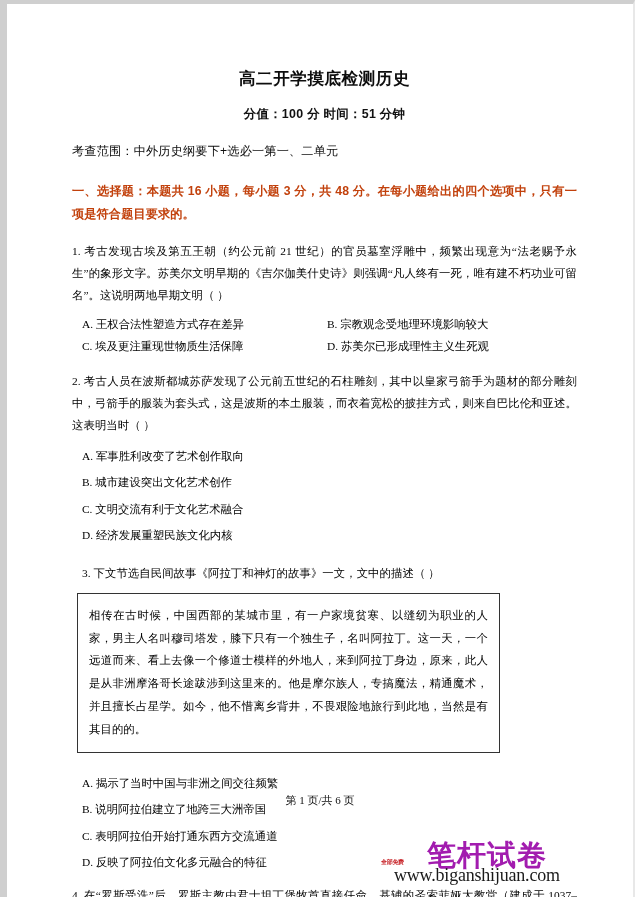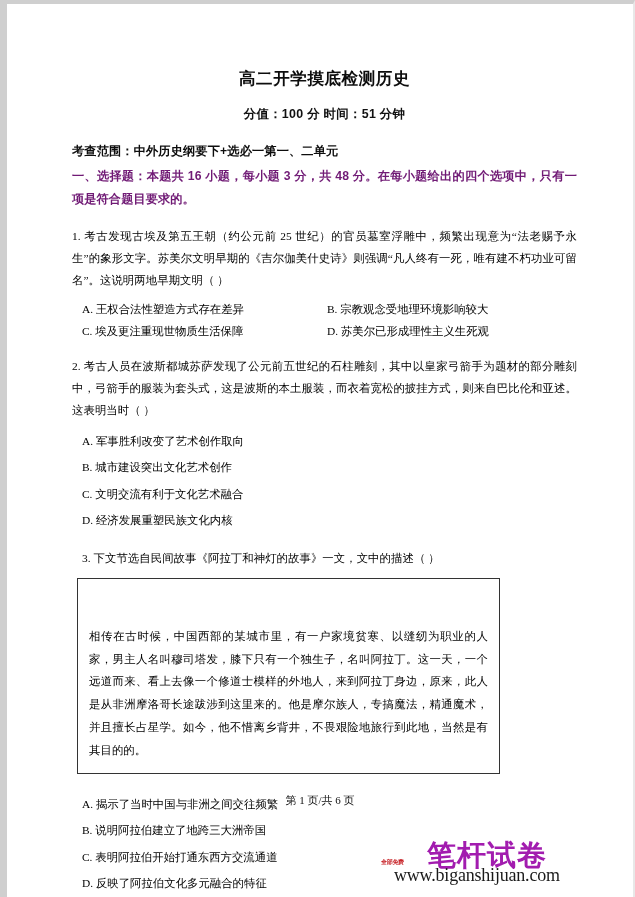--- a/index.html
+++ b/index.html
@@ -47,32 +47,32 @@
     text-align: center;
     font-family: "Liberation Sans", "DejaVu Sans", sans-serif;
     font-weight: bold;
     font-size: 12.4px;
     letter-spacing: 0.3px;
     color: #111;
   }
   .scope-line {
     margin-top: 20px;
     font-family: "Liberation Sans", "DejaVu Sans", sans-serif;
-    font-weight: bold;
+    font-weight: normal;
     font-size: 12.2px;
     color: #0d0d0d;
     letter-spacing: 0.15px;
   }
   .section-head {
-    margin-top: 5px;
+    margin-top: 20px;
     font-family: "Liberation Sans", "DejaVu Sans", sans-serif;
     font-weight: bold;
     font-size: 12.2px;
     line-height: 1.92;
-    color: #701a75;
+    color: #c2410c;
     letter-spacing: 0.1px;
     text-align: justify;
   }
 
   
   .question {
     margin-top: 13px;
   }
   .q-stem {
     font-size: 11.4px;
@@ -121,21 +121,20 @@
     box-sizing: border-box;
     border: 1px solid #333;
     padding: 10px 11px 11px 11px;
   }
   .quote-text {
     font-size: 11.4px;
     line-height: 2.0;
     text-align: justify;
     color: #000;
     letter-spacing: 0.05px;
-    margin-top: 36px;
   }
 
   
   .page-footer {
     position: absolute;
     left: 0;
     right: 0;
     top: 789px;
     text-align: center;
     font-size: 11px;
@@ -188,21 +187,21 @@
 
 <div class="page">
   <div class="content">
 
     <div class="doc-title">高二开学摸底检测历史</div>
     <div class="doc-subtitle">分值：100 分    时间：51 分钟</div>
     <div class="scope-line">考查范围：中外历史纲要下+选必一第一、二单元</div>
     <div class="section-head">一、选择题：本题共 16 小题，每小题 3 分，共 48 分。在每小题给出的四个选项中，只有一项是符合题目要求的。</div>
 
     <div class="question">
-      <div class="q-stem">1. 考古发现古埃及第五王朝（约公元前 25 世纪）的官员墓室浮雕中，频繁出现意为“法老赐予永生”的象形文字。苏美尔文明早期的《吉尔伽美什史诗》则强调“凡人终有一死，唯有建不朽功业可留名”。这说明两地早期文明（    ）</div>
+      <div class="q-stem">1. 考古发现古埃及第五王朝（约公元前 21 世纪）的官员墓室浮雕中，频繁出现意为“法老赐予永生”的象形文字。苏美尔文明早期的《吉尔伽美什史诗》则强调“凡人终有一死，唯有建不朽功业可留名”。这说明两地早期文明（    ）</div>
       <div class="opts-2col">
         <div class="opt-row">
           <div class="opt-cell col-a">A. 王权合法性塑造方式存在差异</div>
           <div class="opt-cell col-b">B. 宗教观念受地理环境影响较大</div>
         </div>
         <div class="opt-row">
           <div class="opt-cell col-a">C. 埃及更注重现世物质生活保障</div>
           <div class="opt-cell col-b">D. 苏美尔已形成理性主义生死观</div>
         </div>
       </div>

